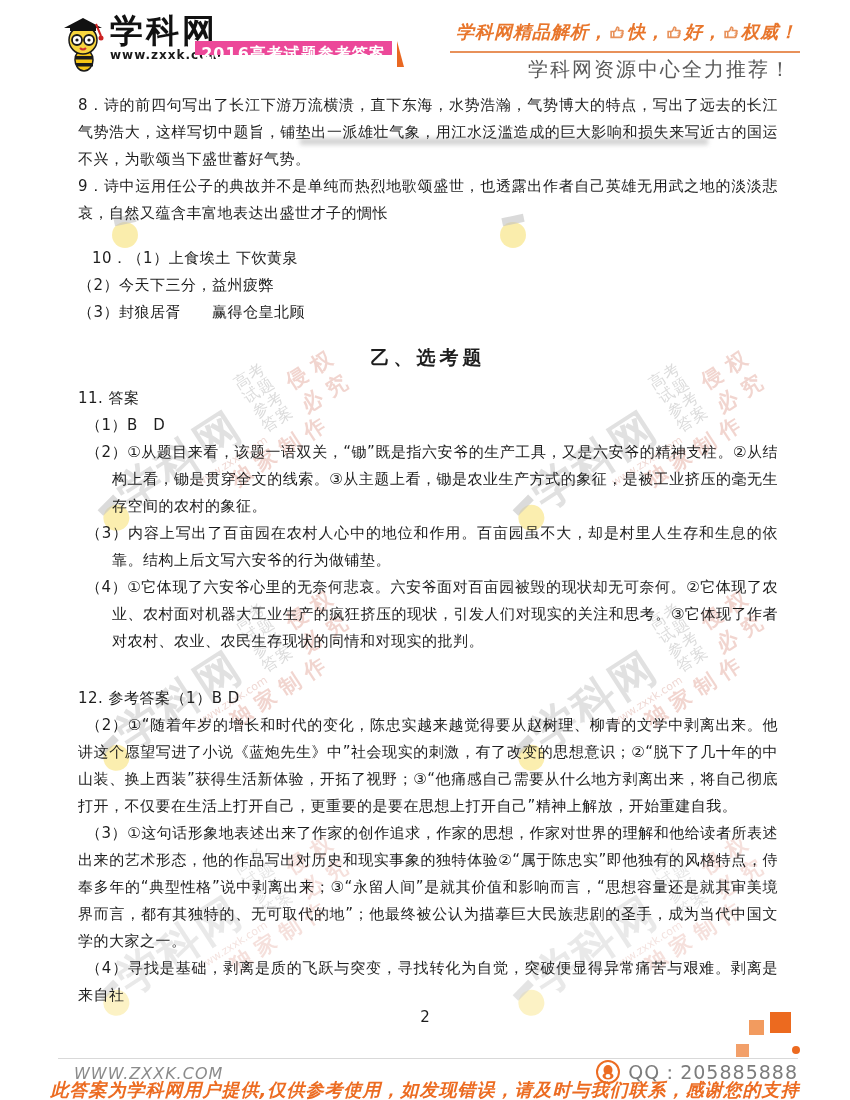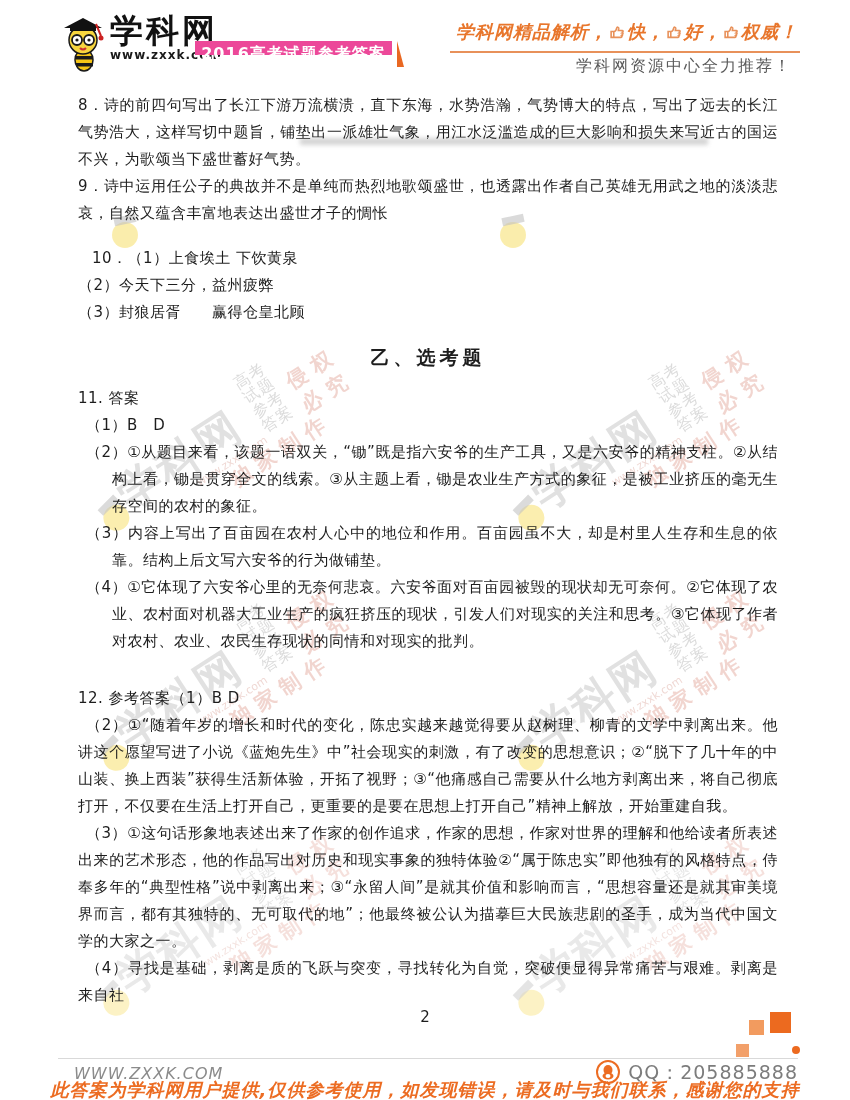--- a/index.html
+++ b/index.html
@@ -18,21 +18,21 @@
             letter-spacing:1px; z-index:3; }
   .banner::after { content:""; position:absolute; right:-14px; top:0; width:0; height:0;
             border-left:7px solid #e96822; border-top:26px solid transparent; margin-right:2px; }
   .banner::before { content:""; position:absolute; right:-4px; top:0; width:4px; height:26px;
             background:#fff; transform:skewX(-15deg); }
   .slogan { position:absolute; right:52px; top:20px; color:#e8762c; font-size:18px; font-weight:bold;
             font-style:italic; letter-spacing:1px; display:flex; align-items:center; z-index:3;text-align:right; }
   .slogan svg { margin:0 1px 2px 1px; }
   .slogan-underline { position:absolute; right:50px; top:51px; width:350px; height:2px;
             background:#e8915a; z-index:3; }
-  .sub-slogan { position:absolute; right:58px; top:56px; color:#5a5a5a; font-size:16px;
+  .sub-slogan { position:absolute; right:58px; top:56px; color:#5a5a5a; font-size:20px;
             letter-spacing:2px; z-index:3; }
 
   
   .wm-layer { position:absolute; inset:0; z-index:0; pointer-events:none; }
   .wm-tile { position:absolute; width:330px; height:120px; transform:rotate(-33deg); opacity:.55; }
   .wm-site { position:absolute; left:48px; top:30px; font-size:44px; font-weight:bold;
              color:#c9c9c9; letter-spacing:2px; }
   .wm-url  { position:absolute; left:120px; top:82px; font-size:11px; color:#e3b9b1; }
   .wm-tagline { position:absolute; left:205px; top:18px; font-size:16px; color:#bfbfbf; letter-spacing:1px; width:40px; line-height:17px;}
   .wm-stamp { position:absolute; font-size:21px; color:#e7b3a9; letter-spacing:8px; font-weight:bold; }

